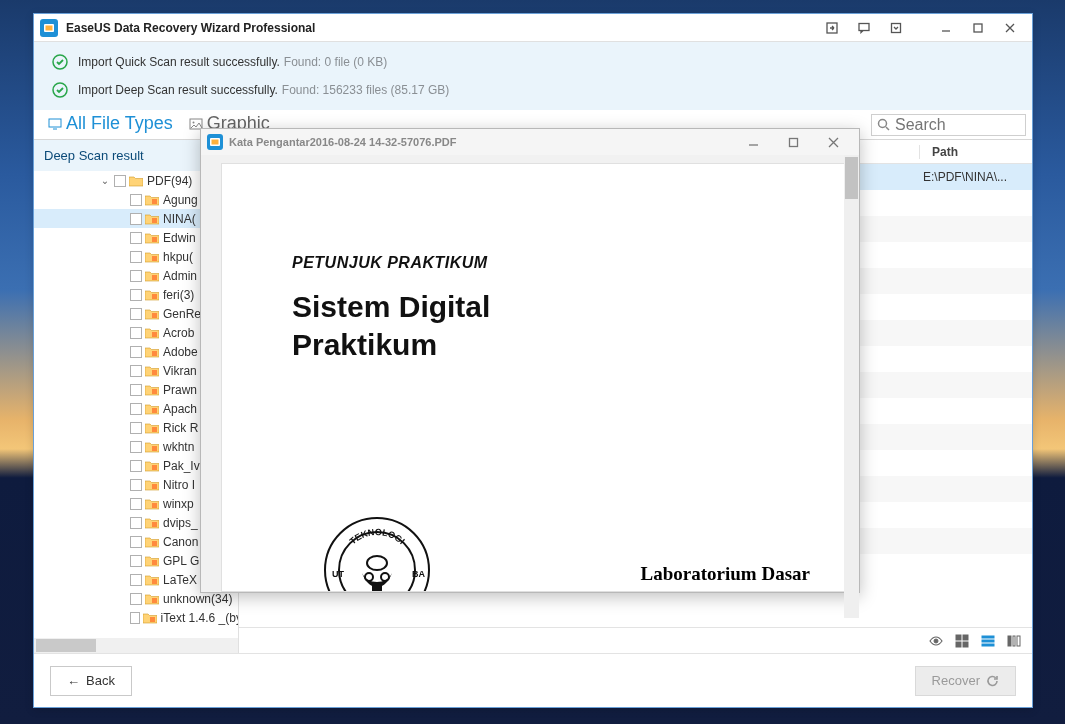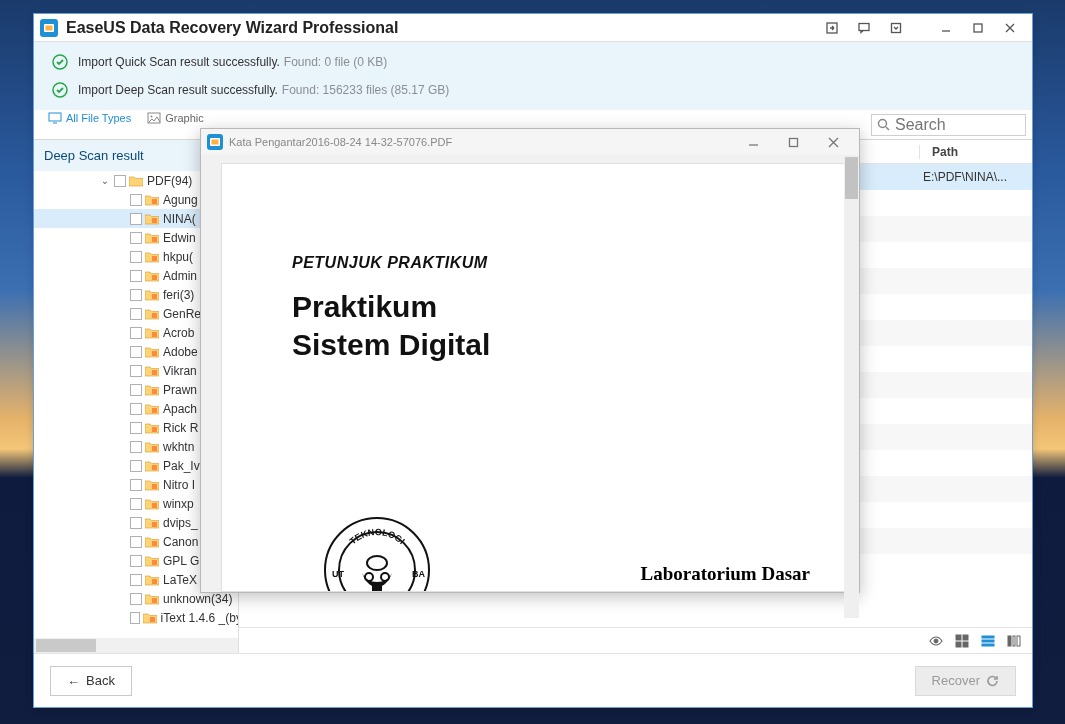--- a/index.html
+++ b/index.html
@@ -11,32 +11,32 @@
   }
   .app-window {
     position: absolute; left: 33px; top: 13px; width: 1000px; height: 695px;
     background: #fff; border: 1px solid #6aa0d8;
     box-shadow: 0 2px 8px rgba(0,0,0,0.15);
     display: flex; flex-direction: column;
   }
   .titlebar { height: 28px; display:flex; align-items:center; padding:0 6px; background:#fff; border-bottom:1px solid #e0e0e0;}
   .logo { width:18px;height:18px;background:#1e90d6;border-radius:3px;display:flex;align-items:center;justify-content:center;margin-right:8px;}
   .logo svg { width:12px;height:12px;}
-  .title { font-size:16px; font-weight:600; color:#222; flex:0 0 auto;}
+  .title { font-size:12px; font-weight:600; color:#222; flex:0 0 auto;}
   .titlebar-spacer{flex:1;}
   .title-btn{width:32px;height:20px;display:flex;align-items:center;justify-content:center;color:#555;font-size:12px;}
   .title-btn svg{width:12px;height:12px;stroke:#555;stroke-width:1.3;fill:none;}
   .status-area{background:#eaf4fb;padding:6px 10px;}
   .status-line{display:flex;align-items:center;padding:6px 8px;font-size:12px;color:#333;}
   .status-line .ok-icon{width:16px;height:16px;margin-right:10px;}
   .status-line .ok-icon circle{stroke:#29a64a;stroke-width:1.5;fill:none;}
   .status-line .ok-icon path{stroke:#29a64a;stroke-width:1.8;fill:none;}
   .status-found{color:#8a8f94;margin-left:4px;}
   .tabs-row{display:flex;align-items:center;border-bottom:1px solid #d7d7d7;height:30px;background:#fff;padding-left:6px;}
-  .tab{display:flex;align-items:flex-end;height:29px;padding:16px 8px;font-size:11px;color:#666;border-bottom:2px solid transparent;gap:4px;}
+  .tab{display:flex;align-items:center;height:29px;padding:16px 8px;font-size:18px;color:#666;border-bottom:2px solid transparent;gap:4px;}
   .tab.active{color:#1e90d6;border-bottom-color:#1e90d6;}
   .tab svg{width:14px;height:12px;}
   .tabs-spacer{flex:1;}
   .search-box{display:flex;align-items:center;width:155px;height:22px;border:1px solid #cfcfcf;margin-right:6px;background:#fff;}
   .search-box svg{width:13px;height:13px;margin:0 5px;stroke:#888;fill:none;stroke-width:1.5;}
   .search-box input{border:none;outline:none;font-size:16px;color:#666;width:120px;background:transparent;}
   .main-area{flex:1;display:flex;background:#fff;overflow:hidden;position:relative;}
   .tree-panel{width:205px;border-right:1px solid #e0e0e0;display:flex;flex-direction:column;overflow:hidden;}
   .tree-header{background:#eaf4fb;color:#0b4a78;font-size:13px;padding:8px 10px;}
   .tree-body{flex:1;overflow:hidden;font-size:12px;color:#333;}
@@ -63,21 +63,21 @@
   .path-bar-spacer{flex:1;}
   .view-ico{width:20px;height:18px;display:flex;align-items:center;justify-content:center;color:#666;margin-left:6px;}
   .view-ico svg{width:14px;height:14px;stroke:#666;fill:#666;}
   .view-ico.active svg{stroke:#1e90d6;fill:#1e90d6;}
   .footer{height:54px;border-top:1px solid #e3e3e3;display:flex;align-items:center;padding:0 16px;background:#fff;}
   .btn{height:30px;padding:0 16px;font-size:13px;display:flex;align-items:center;gap:6px;border:1px solid #c9c9c9;background:#fff;color:#333;}
   .btn.recover{margin-left:auto;background:#ececec;color:#9a9a9a;border-color:#d9d9d9;}
   .btn.recover svg{width:13px;height:13px;stroke:#9a9a9a;fill:none;stroke-width:1.6;}
   
   .preview{position:absolute;left:200px;top:128px;width:660px;height:465px;background:#f1f1f1;border:1px solid #b8b8b8;box-shadow:0 4px 16px rgba(0,0,0,0.25);display:flex;flex-direction:column;}
-  .pv-title{height:26px;display:flex;align-items:center;padding:0 6px;background:#f5f5f5;font-size:11px;color:#888;}
+  .pv-title{height:26px;display:flex;align-items:center;padding:0 6px;background:#f5f5f5;font-size:11px;color:#888;font-weight:bold;}
   .pv-title .logo{width:16px;height:16px;margin-right:6px;}
   .pv-title-spacer{flex:1;}
   .pv-btn{width:40px;height:22px;display:flex;align-items:center;justify-content:center;color:#777;}
   .pv-btn svg{width:11px;height:11px;stroke:#777;stroke-width:1.3;fill:none;}
   .pv-body{flex:1;background:#fff;margin:8px 8px 0 20px;border:1px solid #e0e0e0;position:relative;overflow:hidden;}
   .pv-scroll{position:absolute;right:-8px;top:0;width:15px;height:100%;background:#efefef;}
   .pv-thumb{width:13px;height:42px;background:#c2c2c2;margin:2px auto 0;}
   .doc{padding:90px 60px 0 70px;font-family:Georgia,"Times New Roman",serif;color:#111;}
   .doc-h4{font-size:16px;font-weight:700;letter-spacing:0.5px;margin-bottom:16px;font-style:italic;}
   .doc-h1{font-size:30px;font-weight:700;line-height:1.25;}
@@ -533,22 +533,22 @@
         </span>
       <span class="pv-btn">
           <svg viewBox="0 0 11 11">
             <path d="M1 1l9 9M10 1l-9 9"></path>
           </svg>
         </span>
     </div>
     <div class="pv-body">
       <div class="doc">
         <div class="doc-h4">PETUNJUK PRAKTIKUM</div>
+        <div class="doc-h1">Sistem  Digital</div>
         <div class="doc-h1">Praktikum</div>
-        <div class="doc-h1">Sistem  Digital</div>
       </div>
       <div class="doc-sub">Laboratorium Dasar</div>
       <svg class="seal" viewBox="0 0 110 110">
         <circle cx="55" cy="55" r="52"></circle>
         <circle cx="55" cy="55" r="38"></circle>
         <path id="arcTop" d="M20 55a35 35 0 0 1 70 0" fill="none"></path>
         <text><textPath href="#arcTop" startOffset="50%" text-anchor="middle">TEKNOLOGI</textPath></text>
         <text x="10" y="62">UT</text>
         <text x="90" y="62">BA</text>
         <g class="seal-inner">

